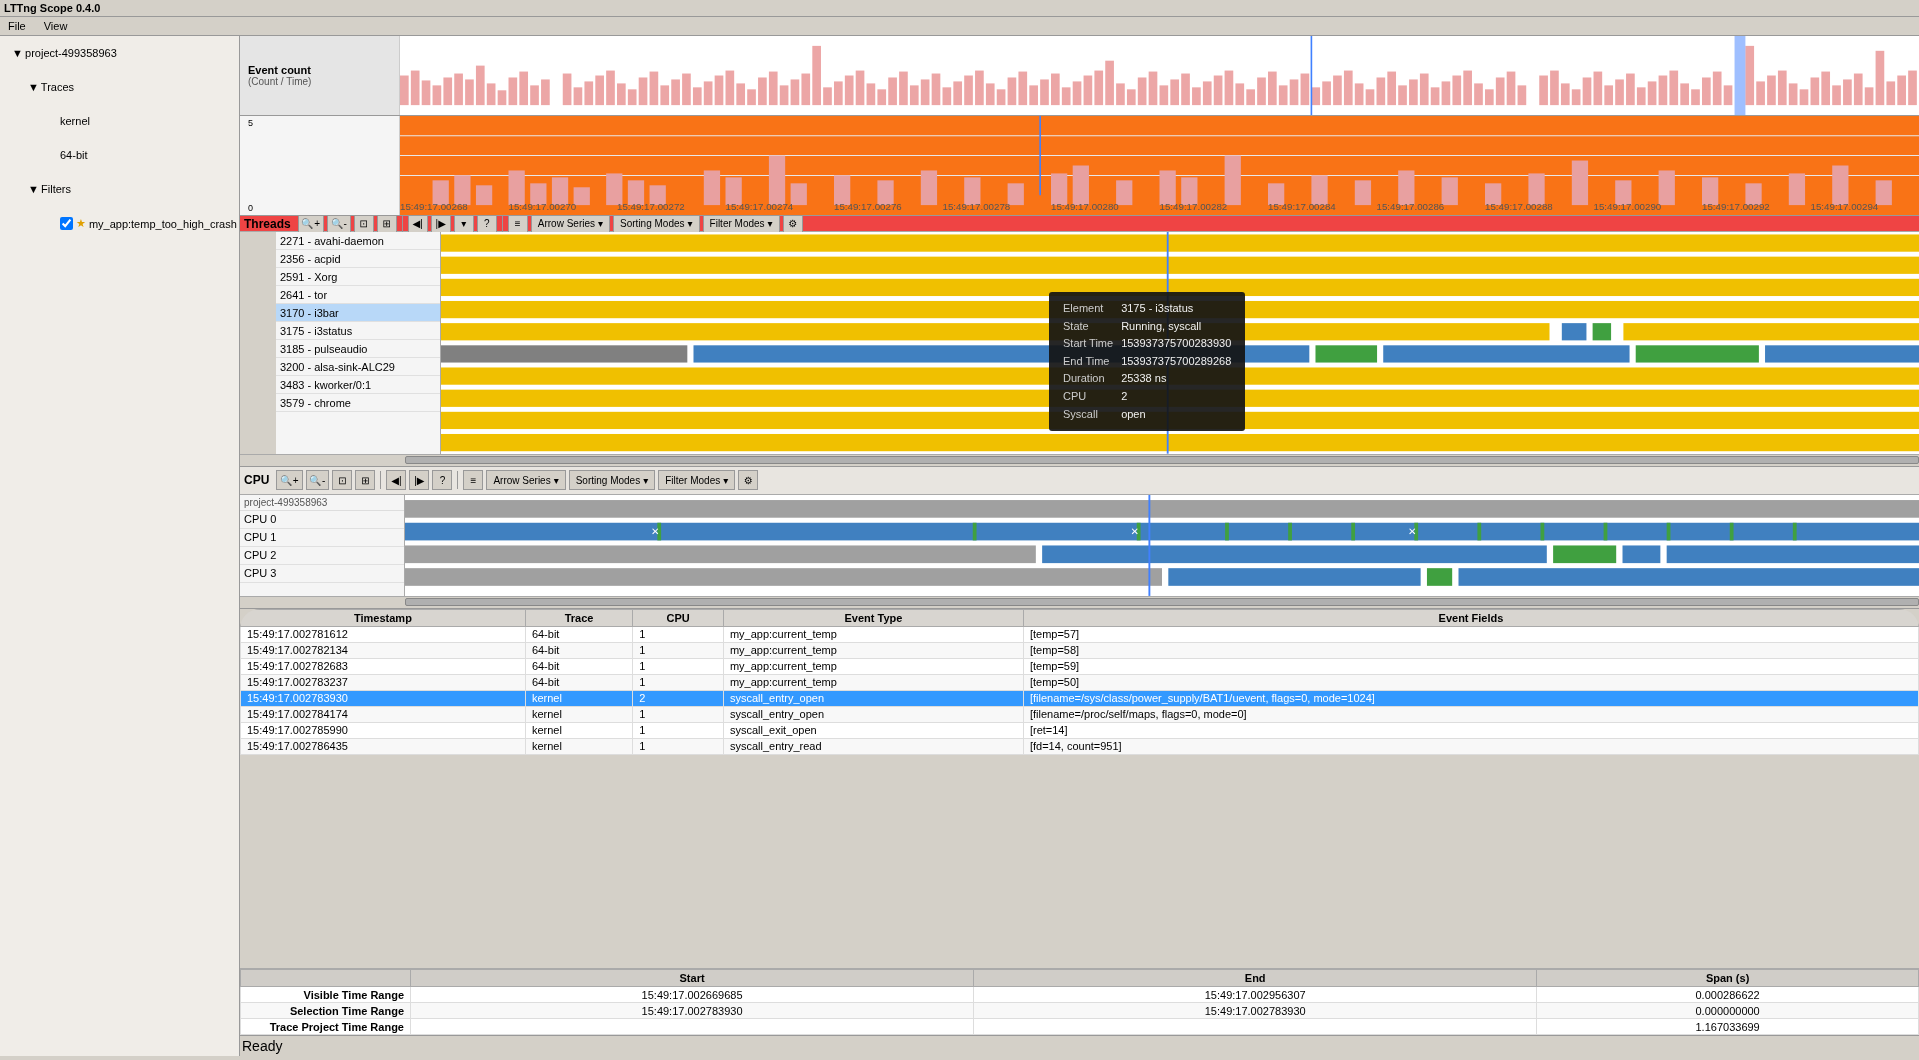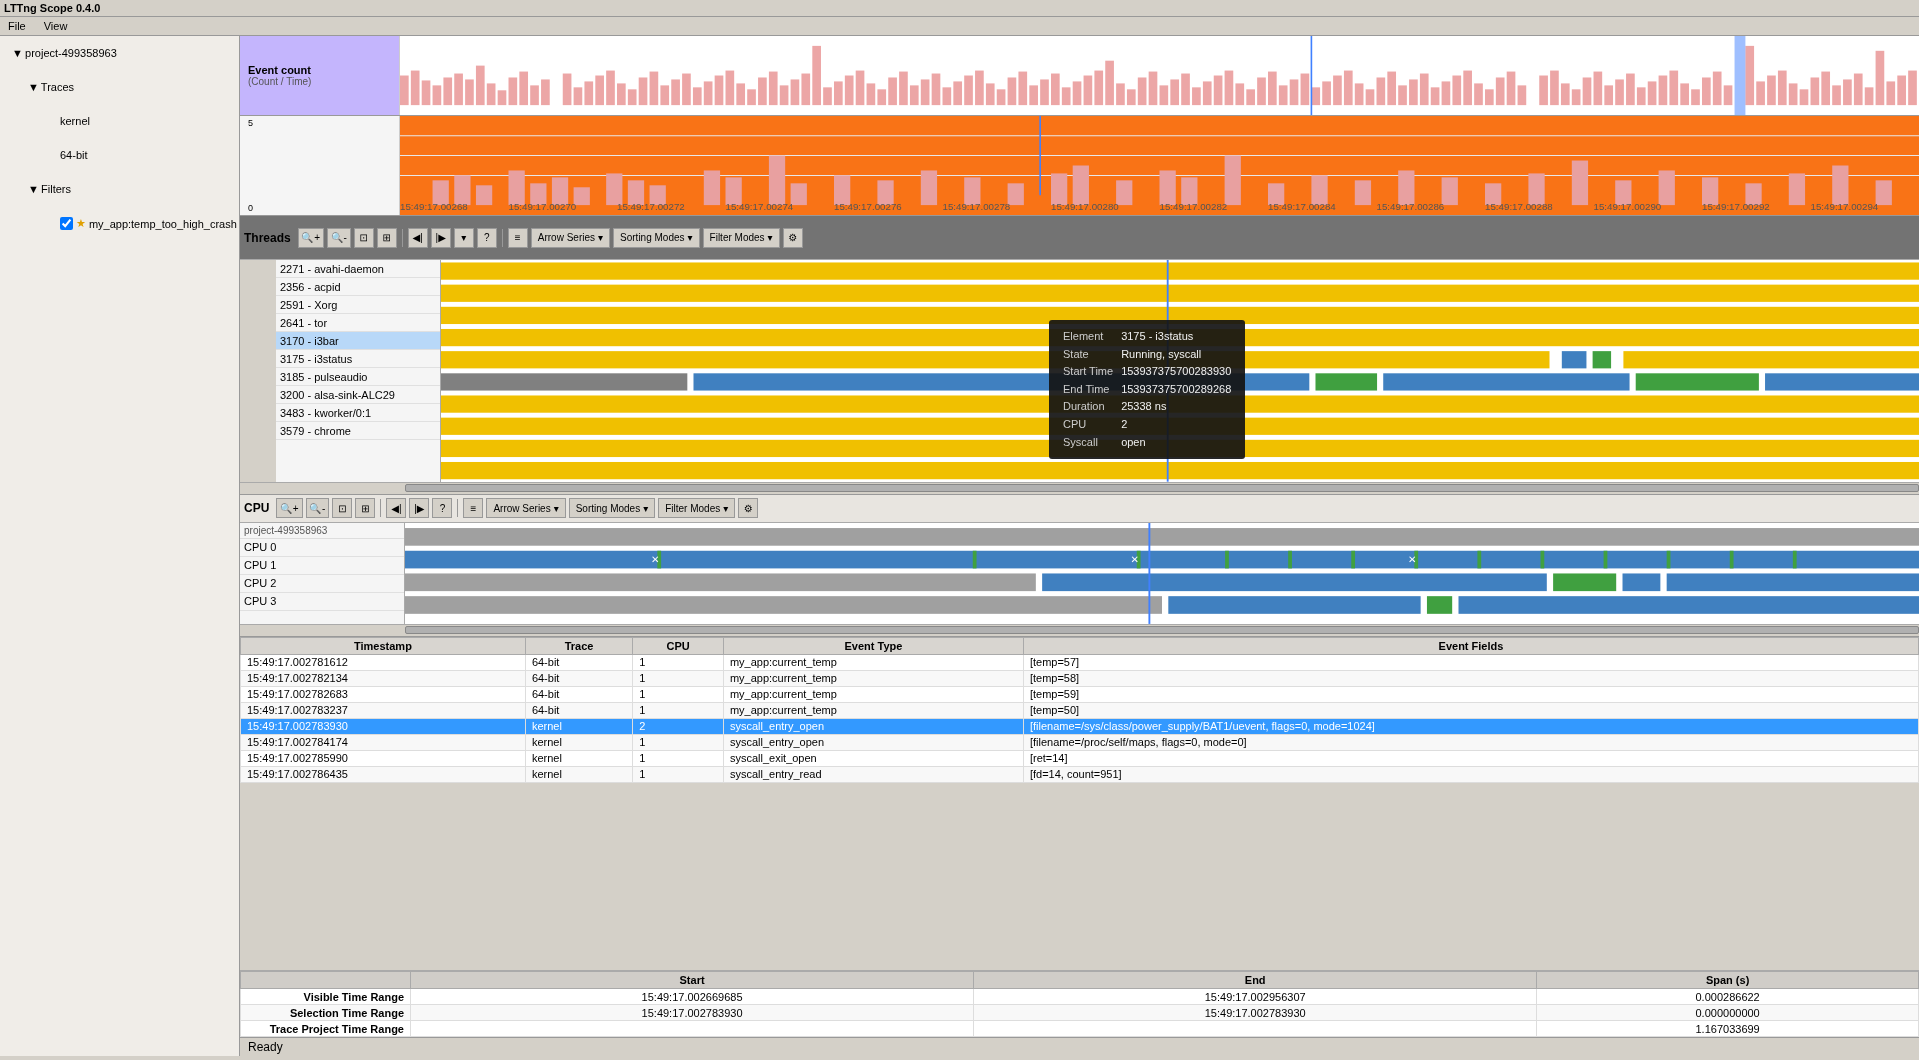--- a/index.html
+++ b/index.html
@@ -25,51 +25,51 @@
     #content { flex: 1; display: flex; flex-direction: column; overflow: hidden; }
     
     
     #overview { height: 85px; background: white; border-bottom: 1px solid #999; position: relative; overflow: hidden; }
     
     
     #zoomed { height: 100px; background: white; border-bottom: 1px solid #999; position: relative; overflow: hidden; }
     
     
     #threads-panel { flex: 0 0 200px; display: flex; flex-direction: column; border-bottom: 1px solid #999; }
-    #threads-toolbar { background: #737373; border-bottom: 1px solid #aaa; display: flex; align-items: center; padding: 2px 4px; gap: 3px; height: 44px; }
+    #threads-toolbar { background: #ef4444; border-bottom: 1px solid #aaa; display: flex; align-items: center; padding: 2px 4px; gap: 3px; height: 16px; }
     .toolbar-btn { background: #d4d0c8; border: 1px solid #999; padding: 1px 3px; cursor: pointer; font-size: 10px; height: 20px; display: inline-flex; align-items: center; justify-content: center; min-width: 20px; }
     .toolbar-separator { width: 1px; background: #999; height: 18px; margin: 0 2px; }
     .dropdown-btn { background: #d4d0c8; border: 1px solid #999; padding: 1px 6px; cursor: pointer; font-size: 10px; height: 20px; display: inline-flex; align-items: center; gap: 3px; }
     
     #threads-content { display: flex; flex: 1; overflow: hidden; }
     #threads-list { width: 165px; min-width: 165px; border-right: 1px solid #aaa; overflow-y: auto; background: #f5f5f5; margin-left: 36px; }
     .thread-row { padding: 2px 4px; height: 18px; display: flex; align-items: center; border-bottom: 1px solid #e0e0e0; white-space: nowrap; overflow: hidden; }
     .thread-row.selected { background: #b8d8f8; }
     #threads-chart { flex: 1; overflow: hidden; position: relative; background: white; }
     
     
     #cpu-panel { flex: 0 0 120px; display: flex; flex-direction: column; border-bottom: 1px solid #999; }
     #cpu-toolbar { background: #e8e5e0; border-bottom: 1px solid #aaa; display: flex; align-items: center; padding: 2px 4px; gap: 3px; height: 28px; }
     #cpu-content { display: flex; flex: 1; overflow: hidden; }
     #cpu-list { width: 165px; min-width: 165px; border-right: 1px solid #aaa; overflow-y: auto; background: #f5f5f5; }
     .cpu-row { padding: 2px 4px; height: 18px; display: flex; align-items: center; border-bottom: 1px solid #e0e0e0; }
     #cpu-chart { flex: 1; overflow: hidden; position: relative; background: white; }
     
     
     #events-panel { flex: 1; display: flex; flex-direction: column; overflow: hidden; min-height: 160px; }
-    #events-table { flex: 1; overflow: auto; }
+    #events-table { flex: 1; overflow: auto; border-radius: 20px; }
     table { width: 100%; border-collapse: collapse; }
     th { background: #d8d5d0; border: 1px solid #aaa; padding: 2px 6px; font-weight: bold; text-align: center; position: sticky; top: 0; z-index: 1; }
     td { border: 1px solid #ddd; padding: 1px 6px; height: 16px; white-space: nowrap; }
     tr:nth-child(even) td { background: #f8f8f8; }
     tr:nth-child(odd) td { background: white; }
     tr.selected td { background: #3399ff; color: white; }
     
     
-    #statusbar { background: #d4d0c8; border-top: 1px solid #999; padding: 2px 8px; font-size: 12px; }
+    #statusbar { background: #d4d0c8; border-top: 1px solid #999; padding: 2px 2px; font-size: 14px; }
     
     
     #time-footer { background: #e8e5e0; border-top: 1px solid #aaa; }
     #time-footer table { width: 100%; }
     #time-footer th { background: #d0cdc8; }
     #time-footer td { text-align: center; }
     
     
     #tooltip { position: absolute; background: rgba(20,20,20,0.92); color: #f0f0f0; padding: 8px 10px; border-radius: 3px; font-size: 11px; line-height: 1.6; z-index: 100; pointer-events: none; }
     #tooltip table td { border: none; background: transparent; color: #f0f0f0; padding: 0 4px; }
@@ -123,21 +123,21 @@
         <input type="checkbox" checked="" style="margin: 0px;">
         <span style="color:#e0a000;">★</span>
         <span>my_app:temp_too_high_crash</span>
       </div>
     </div>
   </div>
 
   <div id="content">
 
     <div id="overview" style="height:80px; display:flex; border-bottom:1px solid #999;">
-      <div style="width:160px; min-width:160px; display:flex; flex-direction:column; justify-content:center; padding:8px 8px; border-right:1px solid #ccc; background:#c4b5fd;">
+      <div style="width:160px; min-width:160px; display:flex; flex-direction:column; justify-content:center; padding:8px 8px; border-right:1px solid #ccc; background:#e5e5e5;">
         <span style="font-weight:bold; font-size:11px;">Event count</span>
         <span style="font-size:10px; color:#555;">(Count / Time)</span>
       </div>
       <div style="flex:1; position:relative; background:white; overflow:hidden;">
         <svg width="100%" height="100%" preserveAspectRatio="none" viewBox="0 0 1400 80">
 
           <g opacity="0.8">
 
             <rect x="0" y="40" width="8" height="30" fill="#e89090"></rect>
             <rect x="10" y="35" width="8" height="35" fill="#e89090"></rect>

